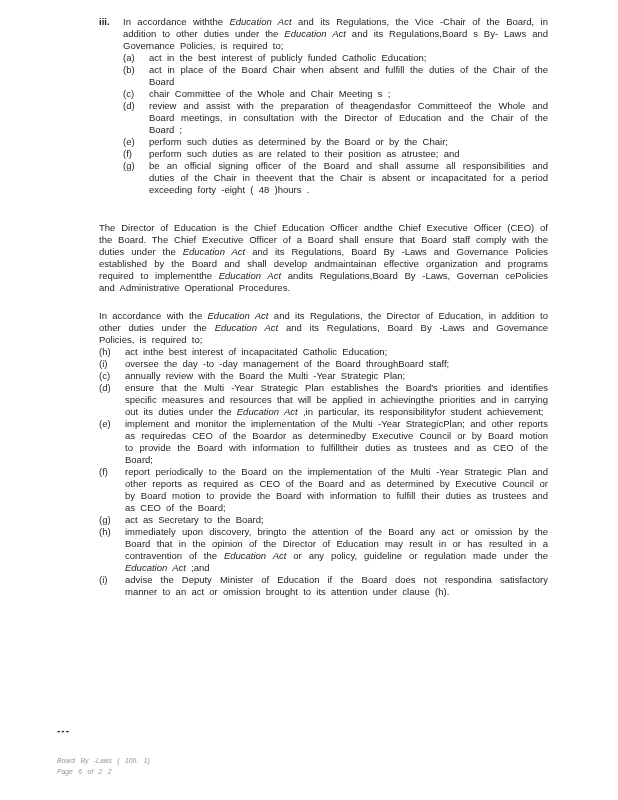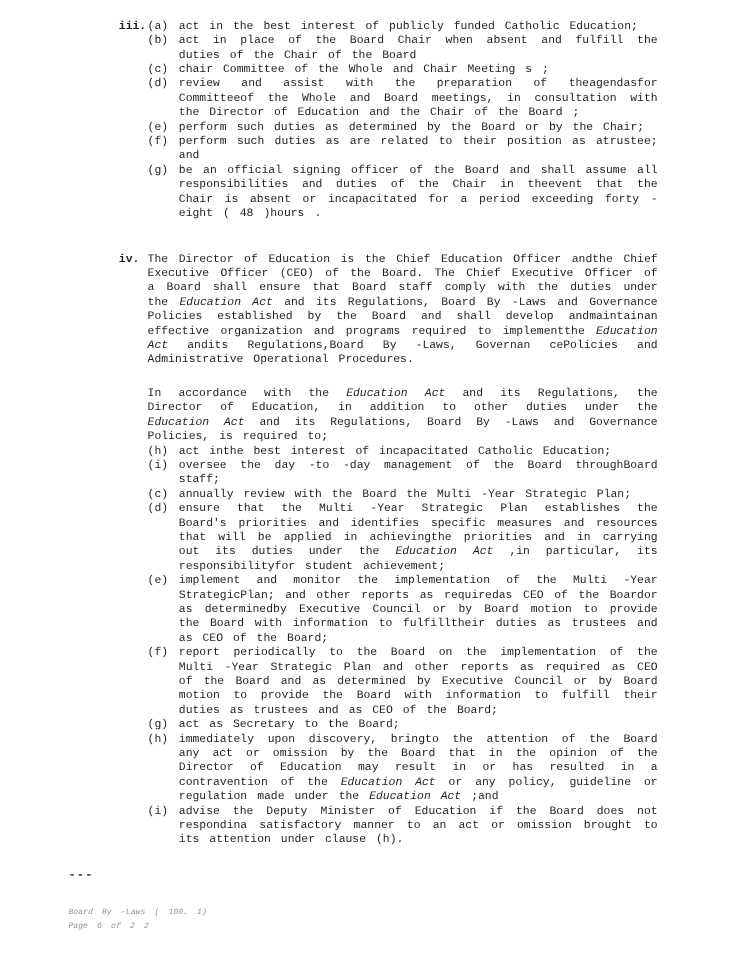--- a/index.html
+++ b/index.html
@@ -1,21 +1,21 @@
 <!DOCTYPE html>
 <html style="--bg: #ffffff; --text: #1e1e1e; --footer-text: #8d94a2;"><head>
 <meta charset="utf-8">
 <style>
   html, body { margin: 0; padding: 0; background: #ffffff; }
   .page {
     position: relative;
     width: 618px;
     height: 800px;
     background: var(--bg, #ffffff);
-    font-family: Liberation Mono, monospace;
+    font-family: Liberation Sans, sans-serif;
     color: var(--text, #1e1e1e);
     overflow: hidden;
   }
   .content {
     position: absolute;
     left: 99px;
     top: 16px;
     width: 449px;
     font-size: 9.5px;
     line-height: 12px;
@@ -53,20 +53,21 @@
   }
 </style>
 </head>
 <body>
 
 <div class="page">
   <div class="content" id="doc-sections">
       <div class="section">
         <div class="sec-num">iii.</div>
         <div class="sec-body">
+          <p class="para">In accordance withthe <i>Education Act</i> and its Regulations, the Vice -Chair of the Board, in addition to other duties under the <i>Education Act</i> and its Regulations,Board s By- Laws and Governance Policies, is required to;</p>
           <div class="list">
             <div class="item">
               <span class="item-label">(a)</span>
               <span class="item-text">act in the best interest of publicly funded Catholic Education;</span>
             </div>
             <div class="item">
               <span class="item-label">(b)</span>
               <span class="item-text">act in place of the Board Chair when absent and fulfill the duties of the Chair of the Board</span>
             </div>
             <div class="item">
@@ -86,21 +87,20 @@
               <span class="item-text">perform such duties as are related to their position as atrustee; and</span>
             </div>
             <div class="item">
               <span class="item-label">(g)</span>
               <span class="item-text">be an official signing officer of the Board and shall assume all responsibilities and duties of the Chair in theevent that the Chair is absent or incapacitated for a period exceeding forty -eight ( 48 )hours .</span>
             </div>
           </div>
         </div>
       </div>
       <div class="section">
-        <div class="sec-num">iv.</div>
         <div class="sec-body">
           <p class="para">The Director of Education is the Chief Education Officer andthe Chief Executive Officer (CEO) of the Board. The Chief Executive Officer of a Board shall ensure that Board staff comply with the duties under the <i>Education Act</i> and its Regulations, Board By -Laws and Governance Policies established by the Board and shall develop andmaintainan effective organization and programs required to implementthe <i>Education Act</i> andits Regulations,Board By -Laws, Governan cePolicies and Administrative Operational Procedures.</p>
           <p class="para gap">In accordance with the <i>Education Act</i> and its Regulations, the Director of Education, in addition to other duties under the <i>Education Act</i> and its Regulations, Board By -Laws and Governance Policies, is required to;</p>
           <div class="list gap">
             <div class="item">
               <span class="item-label">(h)</span>
               <span class="item-text">act inthe best interest of incapacitated Catholic Education;</span>
             </div>
             <div class="item">
               <span class="item-label">(i)</span>

